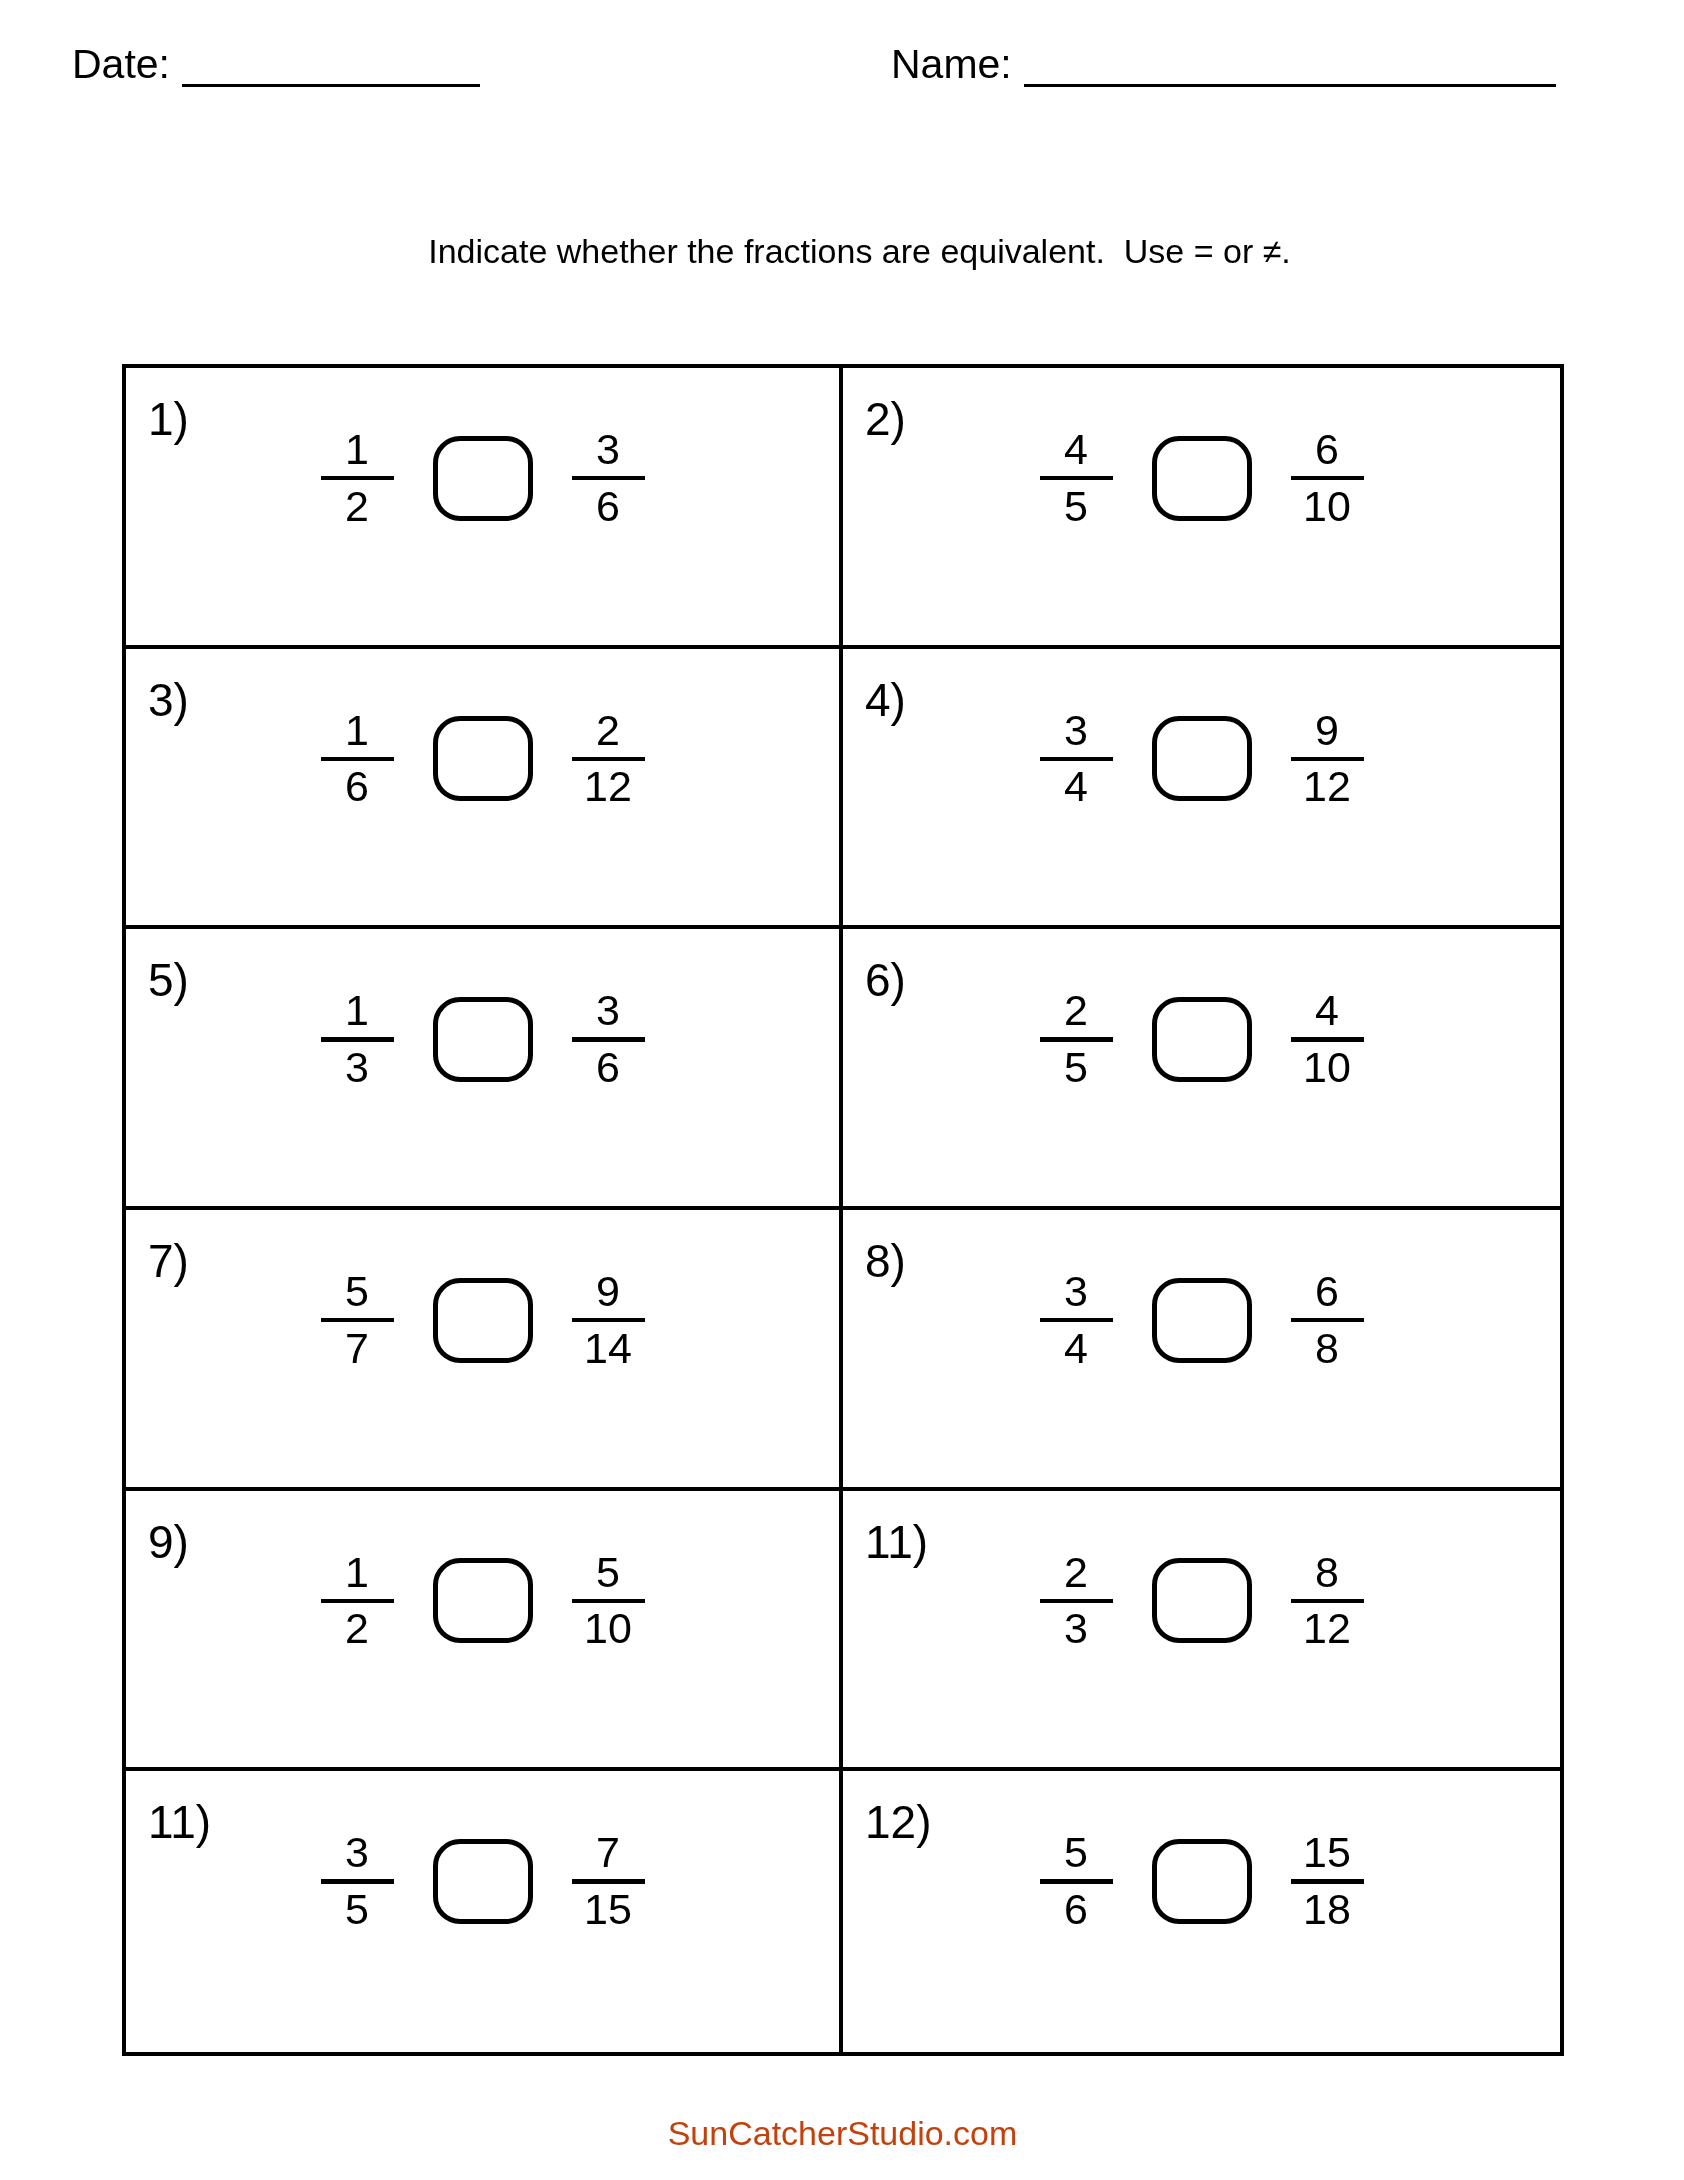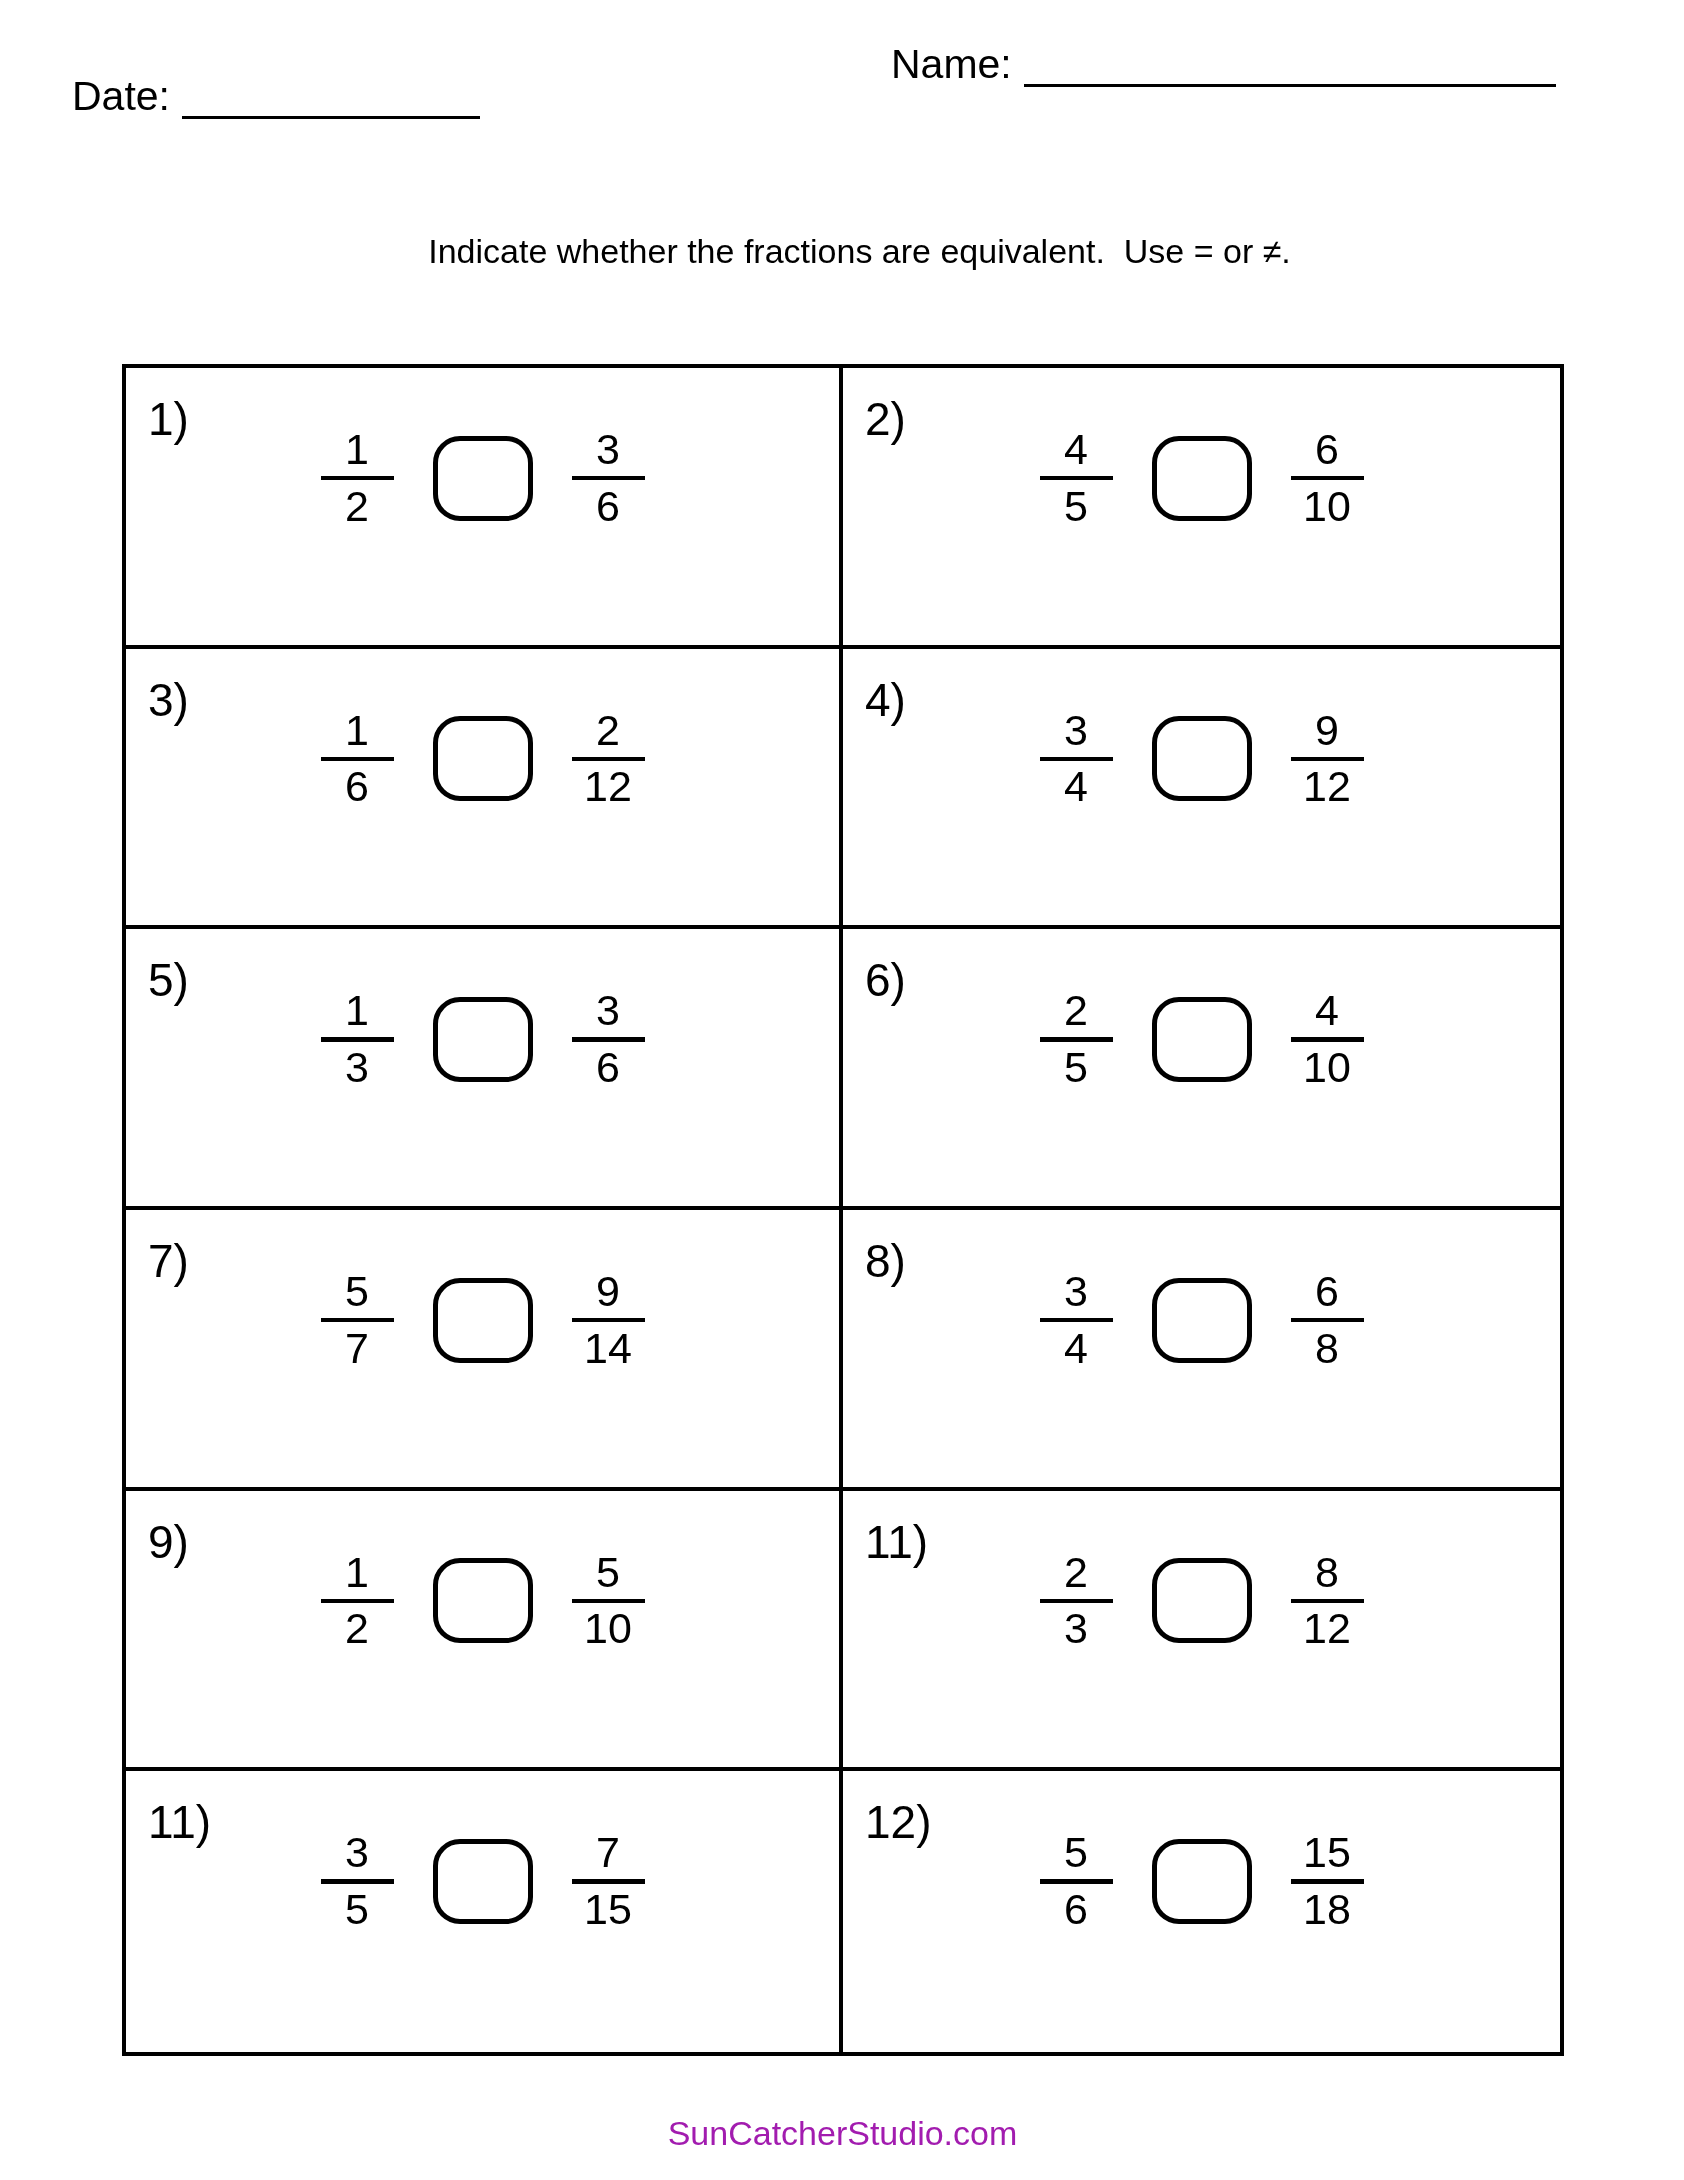--- a/index.html
+++ b/index.html
@@ -10,21 +10,21 @@
     background: #ffffff;
     font-family: "Liberation Sans", sans-serif;
     color: #000000;
     overflow: hidden;
   }
 
   
   .field-group { position: absolute; display: flex; align-items: flex-end; }
   .field-group .field-label { font-size: 41px; line-height: 1; padding-bottom: 1.7px; }
   .write-line { border-bottom: 3.4px solid #000; margin-left: 12px; height: 37px; }
-  .date-group { left: 72px; top: 44px; margin-top: 32px; }
+  .date-group { left: 72px; top: 44px; }
   .date-group .write-line { width: 298px; }
   .name-group { left: 891px; top: 44px; }
   .name-group .write-line { width: 532px; }
 
   
   .title {
     position: absolute; left: 0; top: 129px; width: 100%;
     text-align: center; font-size: 57px; font-weight: bold; letter-spacing: -0.9px;
   }
   .subtitle {
@@ -63,21 +63,21 @@
   .frac .bar { display: block; height: 4.3px; background: #000; margin: 4.3px 0; width: 100%; }
   .answer-box {
     width: 90px; height: 75px;
     border: 5.1px solid #000; border-radius: 27px;
     background: #ffffff;
   }
 
   
   .footer {
     position: absolute; left: 0; top: 2114px; width: 100%;
-    text-align: center; font-size: 34px; color: #a21caf;
+    text-align: center; font-size: 34px; color: #c2410c;
   }
 </style>
 </head>
 <body>
 
 <div class="page">
 
   <div class="field-group date-group">
     <span class="field-label">Date:</span>
     <span class="write-line"></span>

